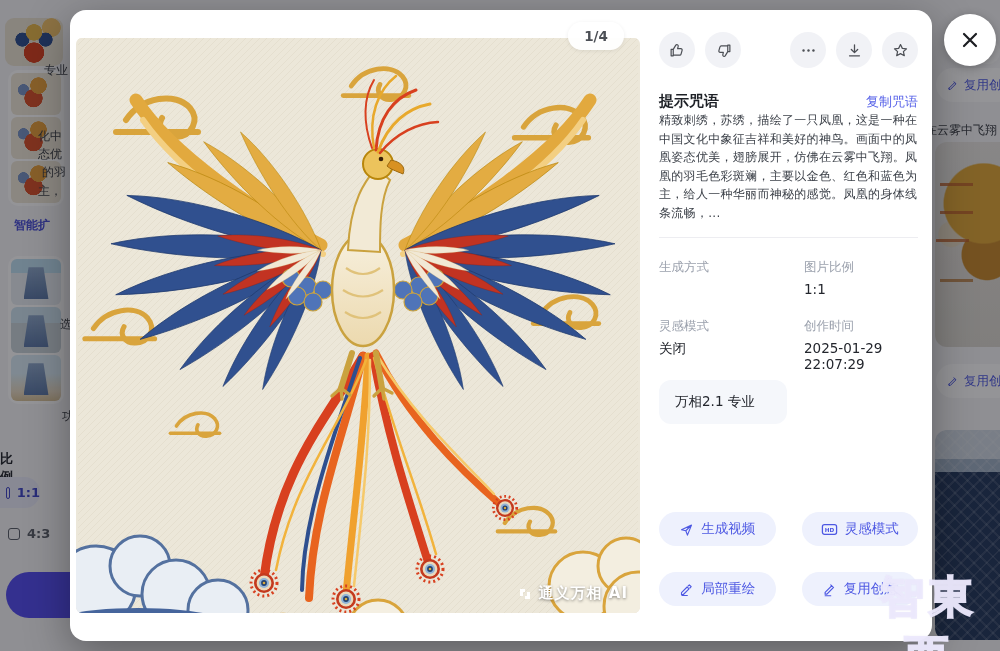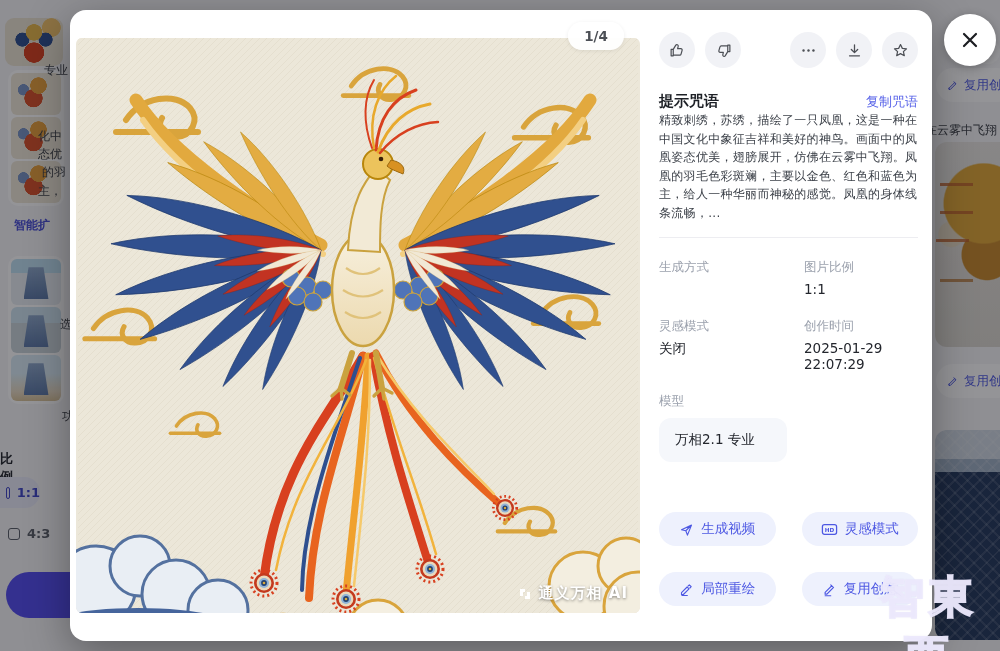--- a/index.html
+++ b/index.html
@@ -383,21 +383,20 @@
         <div>
           <div class="meta-label">灵感模式</div>
           <div class="meta-value">关闭</div>
         </div>
         <div>
           <div class="meta-label">创作时间</div>
           <div class="meta-value">2025-01-29 22:07:29</div>
         </div>
       </div>
 
-      <div class="model-label">模型</div>
       <div class="model-chip">万相2.1 专业</div>
 
       <div class="actions">
         <button class="act-btn">
           <svg width="15" height="15" viewBox="0 0 24 24">
               <path d="M4 12.5 20 5l-6.5 16-2.6-7z M10.9 14 20 5" fill="none" stroke="#4d58e3" stroke-width="1.8" stroke-linejoin="round"></path>
             </svg>
           <span>生成视频</span>
         </button>
         <button class="act-btn">

